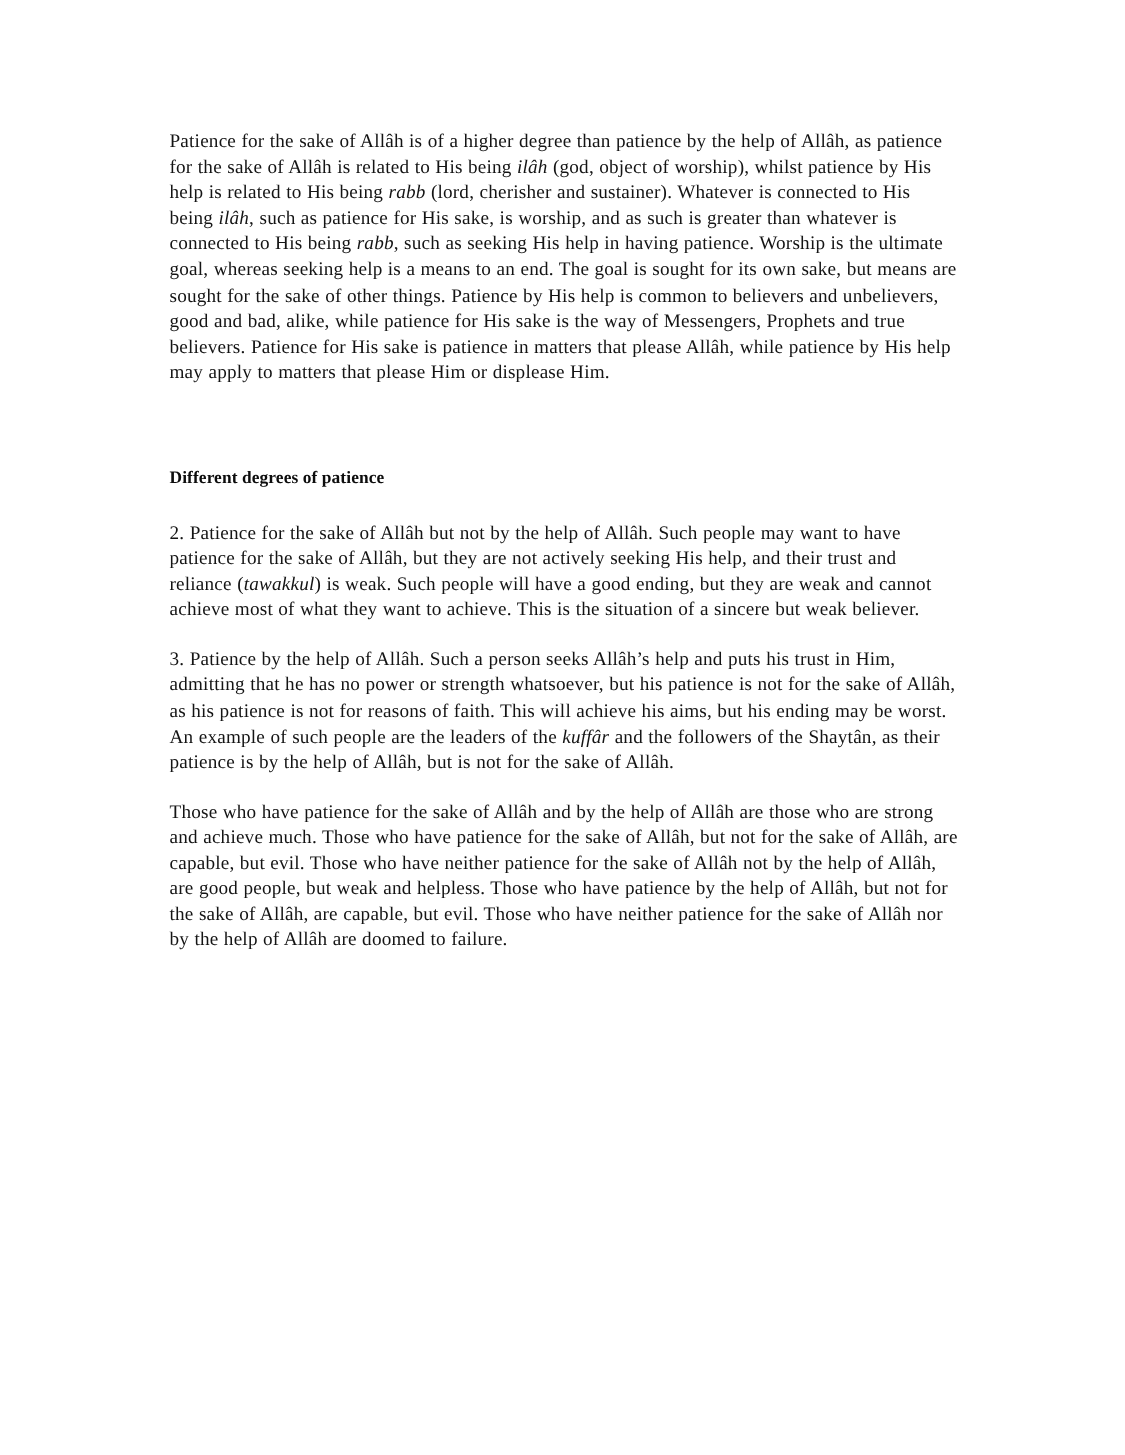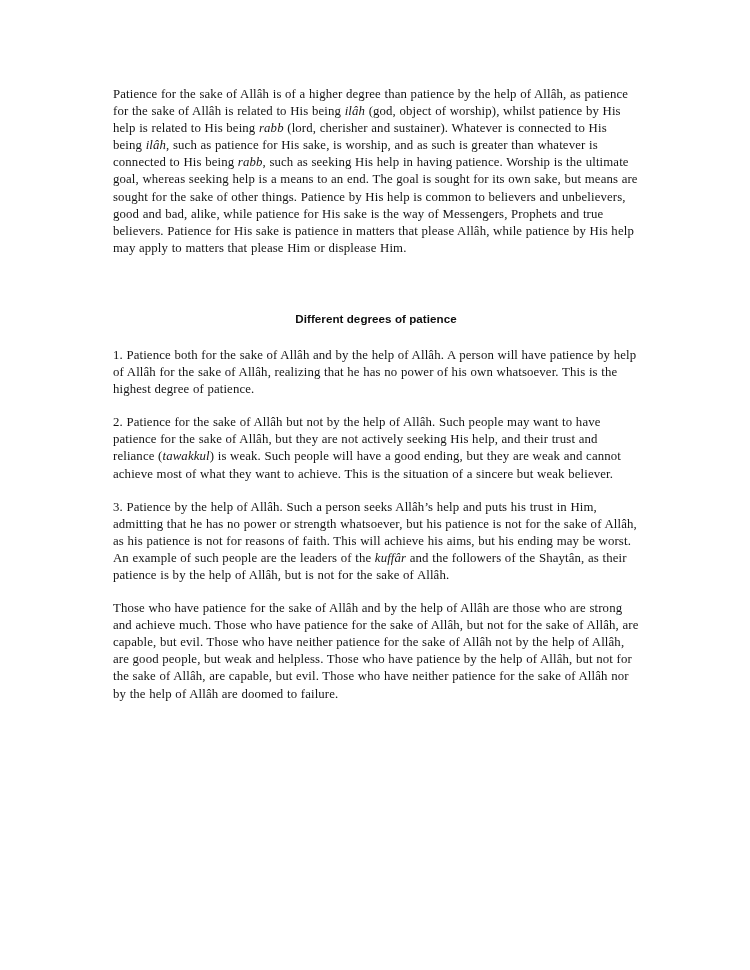--- a/index.html
+++ b/index.html
@@ -37,28 +37,27 @@
     line-height: 17.1px;
     color: #141414;
     text-align: left;
     margin: 0 0 16px 0;
     letter-spacing: 0.01em;
     word-spacing: 0.02em;
     -webkit-font-smoothing: none;
   }
 
   .section-heading {
-    font-family: Liberation Sans, sans-serif;
+    font-family: Liberation Serif, serif;
     font-size: 11.6px;
     font-weight: bold;
     color: #0d0d0d;
     line-height: 16px;
     margin: 0;
     letter-spacing: 0.005em;
-    text-align: center;
   }
 
   .gap-before-heading {
     height: 38px;
   }
 
   .gap-after-heading {
     height: 20px;
   }
 
@@ -73,21 +72,20 @@
   <div id="text-column">
 
     <p class="para">Patience for the sake of Allâh is of a higher degree than patience by the help of Allâh, as patience for the sake of Allâh is related to His being <em>ilâh</em> (god, object of worship), whilst patience by His help is related to His being <em>rabb</em> (lord, cherisher and sustainer). Whatever is connected to His being <em>ilâh</em>, such as patience for His sake, is worship, and as such is greater than whatever is connected to His being <em>rabb</em>, such as seeking His help in having patience. Worship is the ultimate goal, whereas seeking help is a means to an end. The goal is sought for its own sake, but means are sought for the sake of other things. Patience by His help is common to believers and unbelievers, good and bad, alike, while patience for His sake is the way of Messengers, Prophets and true believers. Patience for His sake is patience in matters that please Allâh, while patience by His help may apply to matters that please Him or displease Him.</p>
 
     <div class="gap-before-heading"></div>
 
     <h2 class="section-heading">Different degrees of patience</h2>
 
     <div class="gap-after-heading"></div>
 
-    <p class="para">1. Patience both for the sake of Allâh and by the help of Allâh. A person will have patience by help of Allâh for the sake of Allâh, realizing that he has no power of his own whatsoever. This is the highest degree of patience.</p>
 
     <p class="para">2. Patience for the sake of Allâh but not by the help of Allâh. Such people may want to have patience for the sake of Allâh, but they are not actively seeking His help, and their trust and reliance (<em>tawakkul</em>) is weak. Such people will have a good ending, but they are weak and cannot achieve most of what they want to achieve. This is the situation of a sincere but weak believer.</p>
 
     <p class="para">3. Patience by the help of Allâh. Such a person seeks Allâh’s help and puts his trust in Him, admitting that he has no power or strength whatsoever, but his patience is not for the sake of Allâh, as his patience is not for reasons of faith. This will achieve his aims, but his ending may be worst. An example of such people are the leaders of the <em>kuffâr</em> and the followers of the Shaytân, as their patience is by the help of Allâh, but is not for the sake of Allâh.</p>
 
 
     <p class="para">Those who have patience for the sake of Allâh and by the help of Allâh are those who are strong and achieve much. Those who have patience for the sake of Allâh, but not for the sake of Allâh, are capable, but evil. Those who have neither patience for the sake of Allâh not by the help of Allâh, are good people, but weak and helpless. Those who have patience by the help of Allâh, but not for the sake of Allâh, are capable, but evil. Those who have neither patience for the sake of Allâh nor by the help of Allâh are doomed to failure.</p>
 
   </div>
 </div>

